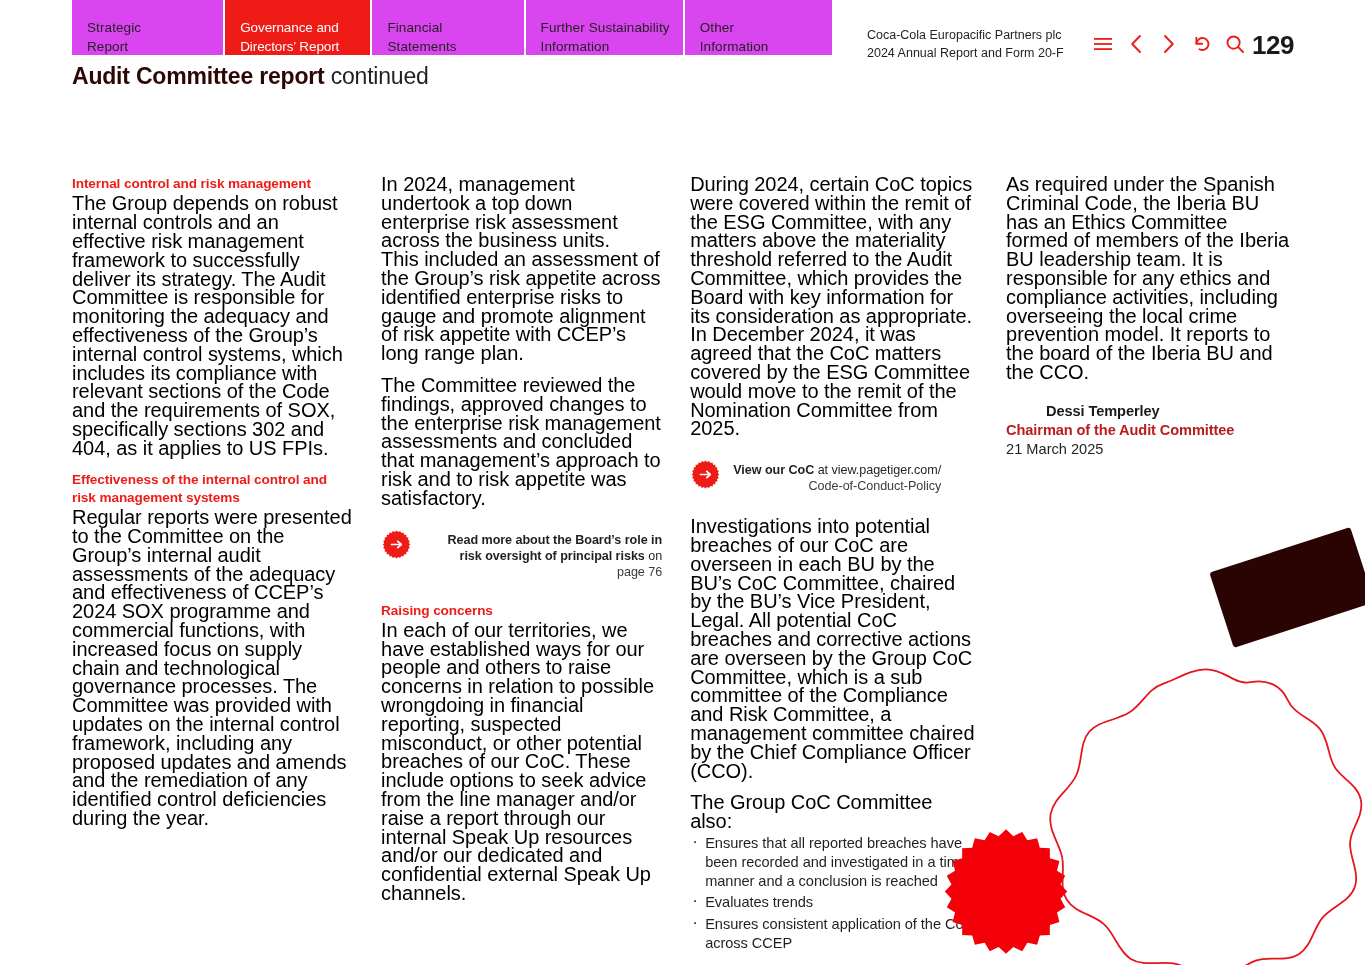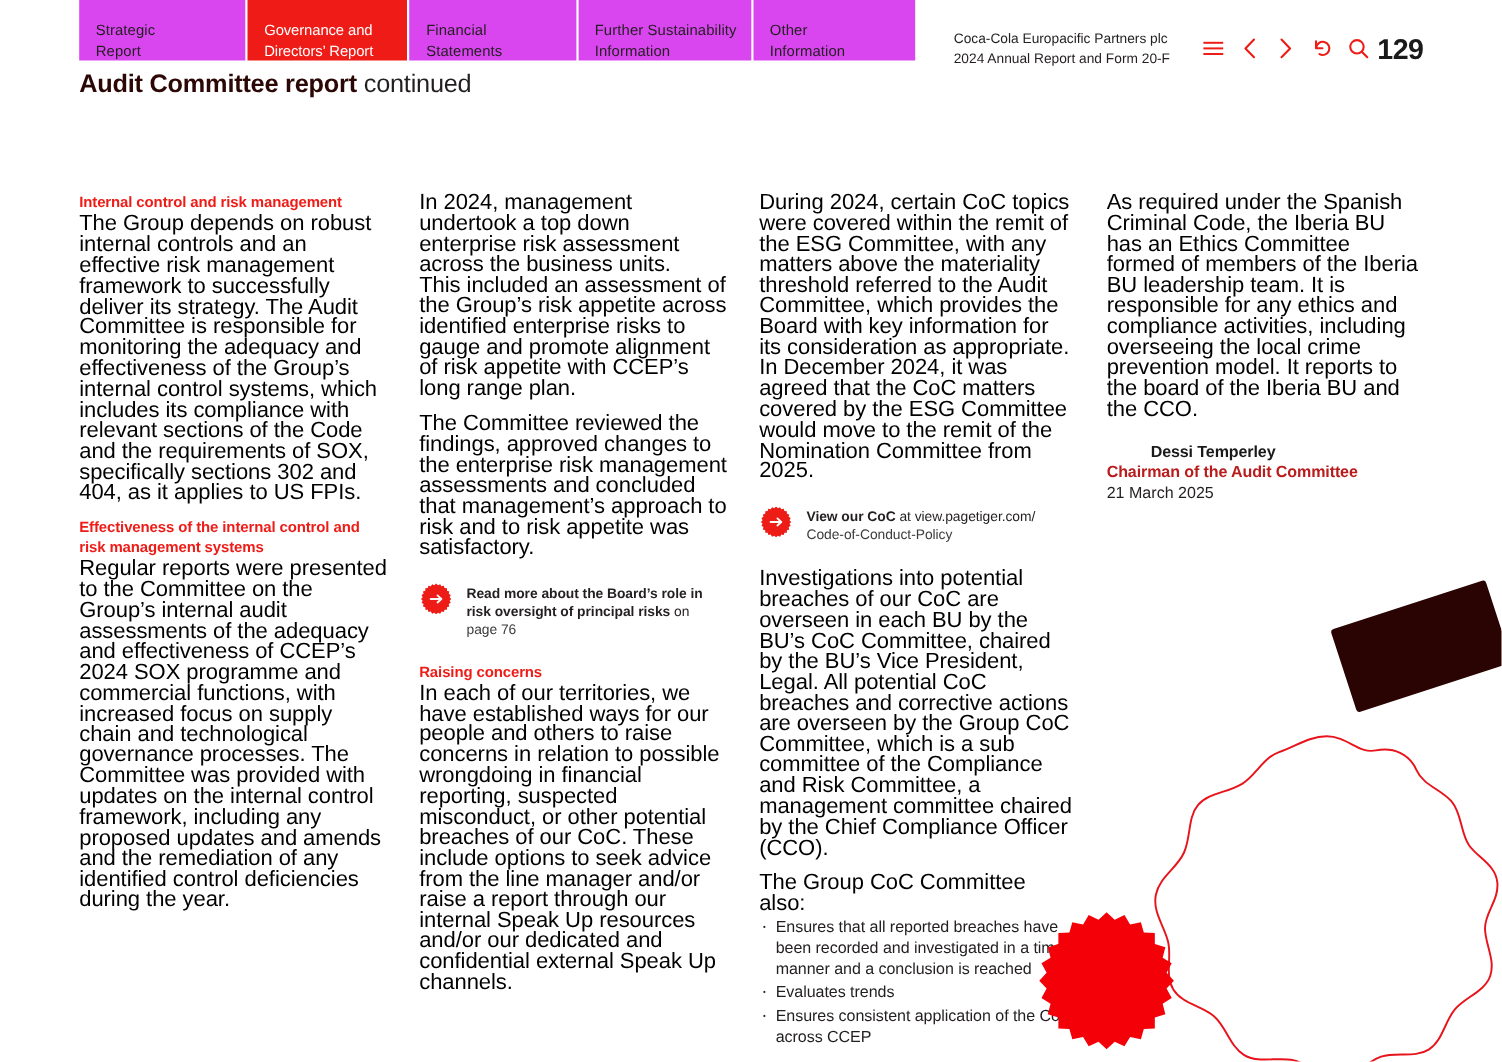--- a/index.html
+++ b/index.html
@@ -126,20 +126,21 @@
   }
   p.body + p.body { margin-top: 13px; }
   h3.section-head + p.body { margin-top: 1px; }
 
   
   .callout {
     display: flex;
     align-items: flex-start;
     gap: 12px;
     margin-top: 22px;
+    text-align: right;
   }
   .arrow-badge {
     flex: 0 0 auto;
     width: 31px;
     height: 31px;
     position: relative;
     cursor: pointer;
   }
   .arrow-badge svg { display: block; }
   .callout-text {

